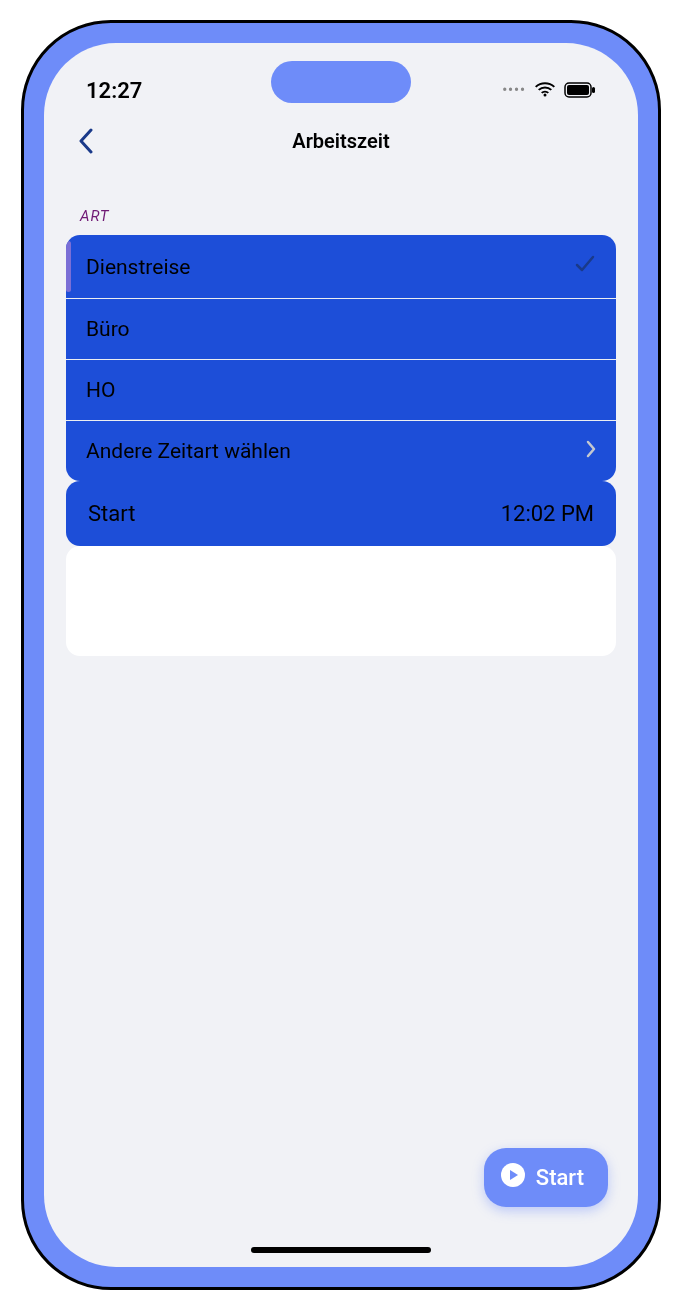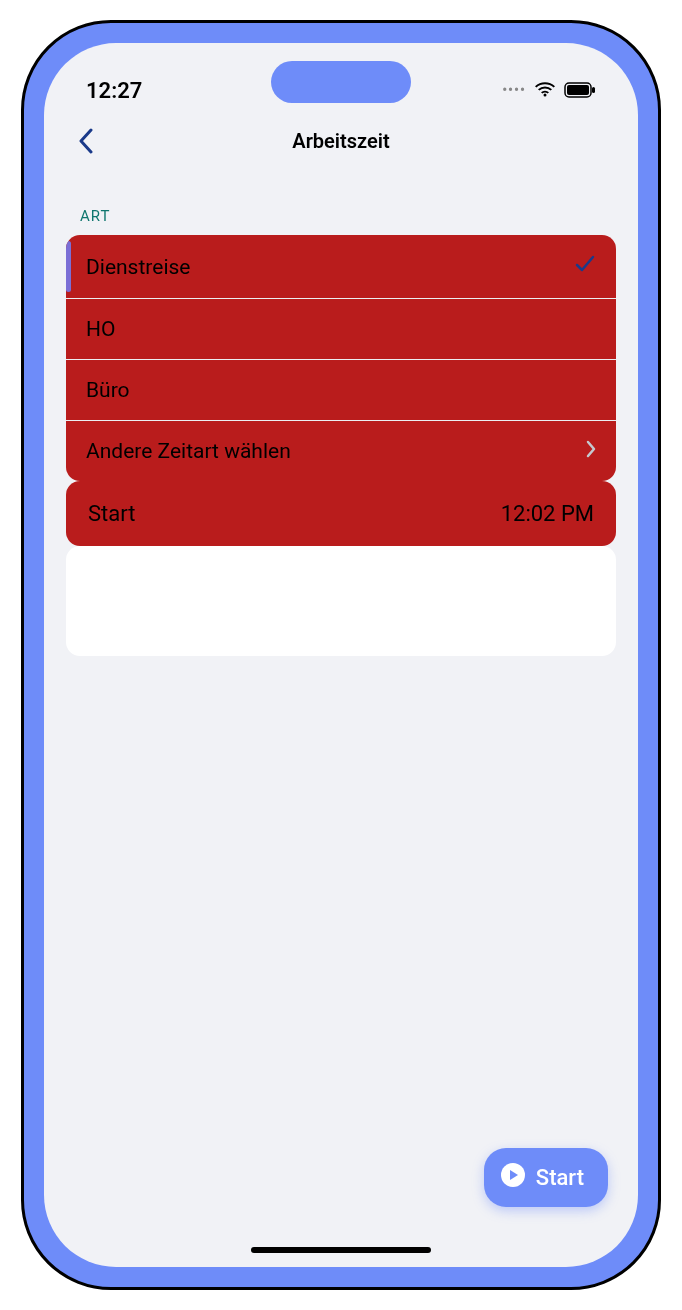--- a/index.html
+++ b/index.html
@@ -71,26 +71,27 @@
       cursor: pointer;
     }
     .page-title { font-size: 20px; font-weight: 600; color: #000; }
     .content {
       flex: 1;
       padding: 20px 22px 0;
       overflow: hidden;
     }
     .section-label {
       font-size: 15px;
-      color: #0f766e;
+      color: #701a75;
       letter-spacing: 1px;
       padding: 18px 14px 10px;
+      font-style: italic;
     }
     .card {
-      background: #b91c1c;
+      background: #1d4ed8;
       border-radius: 14px;
       overflow: hidden;
     }
     .list-item {
       display: flex;
       align-items: center;
       justify-content: space-between;
       padding: 18px 20px;
       border-bottom: 1px solid #eceef1;
       font-size: 21px;
@@ -191,24 +192,24 @@
       <div class="card">
         <div class="list-item selected">
           <span>Dienstreise</span>
           <span class="check-icon">
             <svg width="22" height="22" viewBox="0 0 22 22">
                 <path d="M3 12 L8 17 L19 4" stroke="#1a3a8a" stroke-width="2.5" fill="none" stroke-linecap="round" stroke-linejoin="round"></path>
               </svg>
           </span>
         </div>
         <div class="list-item">
+          <span>Büro</span>
+        </div>
+        <div class="list-item">
           <span>HO</span>
-        </div>
-        <div class="list-item">
-          <span>Büro</span>
         </div>
         <div class="list-item">
           <span>Andere Zeitart wählen</span>
           <span class="chevron-icon">
             <svg width="10" height="18" viewBox="0 0 10 18">
                 <path d="M2 2 L8 9 L2 16" stroke="#c4c8cf" stroke-width="2.5" fill="none" stroke-linecap="round" stroke-linejoin="round"></path>
               </svg>
           </span>
         </div>
       </div>

